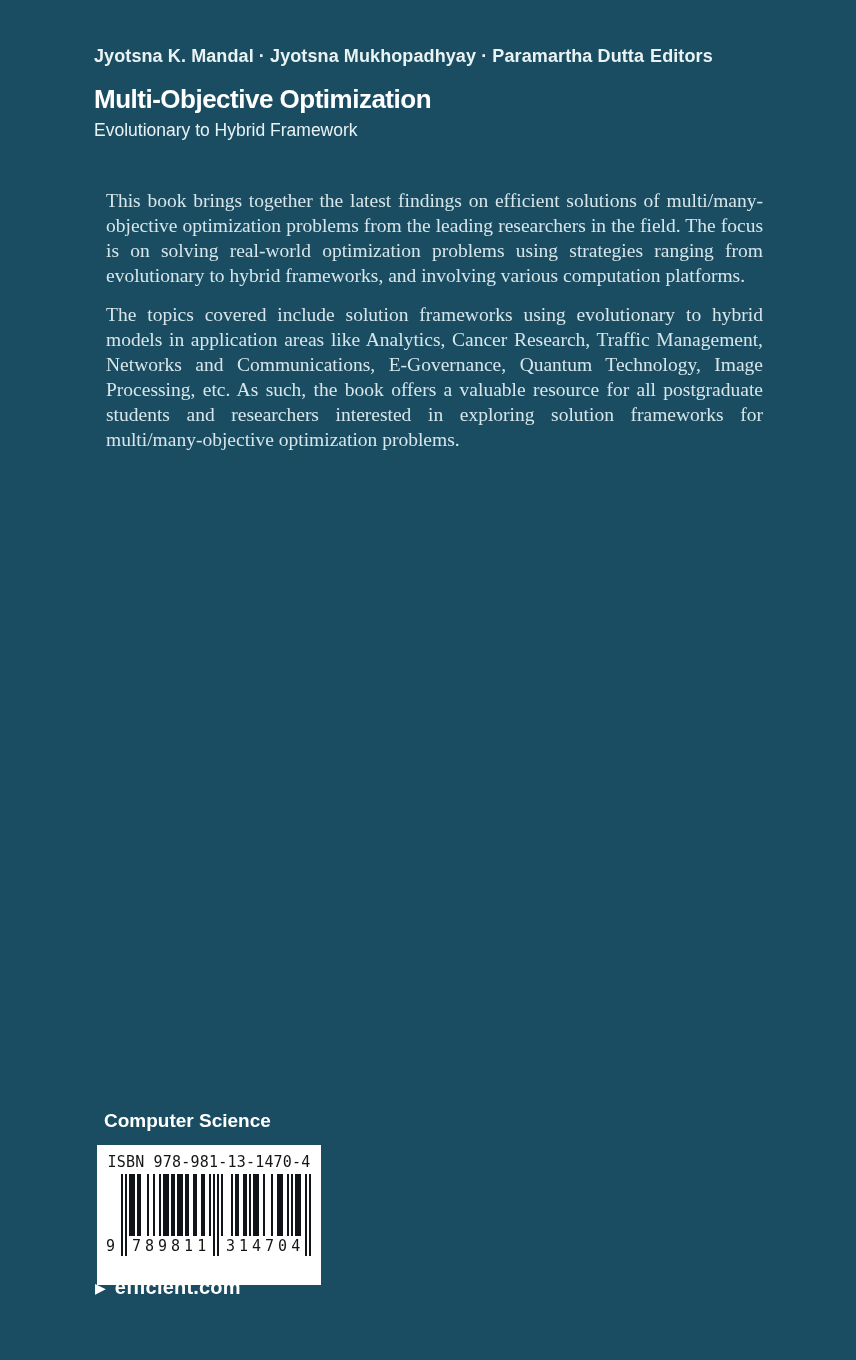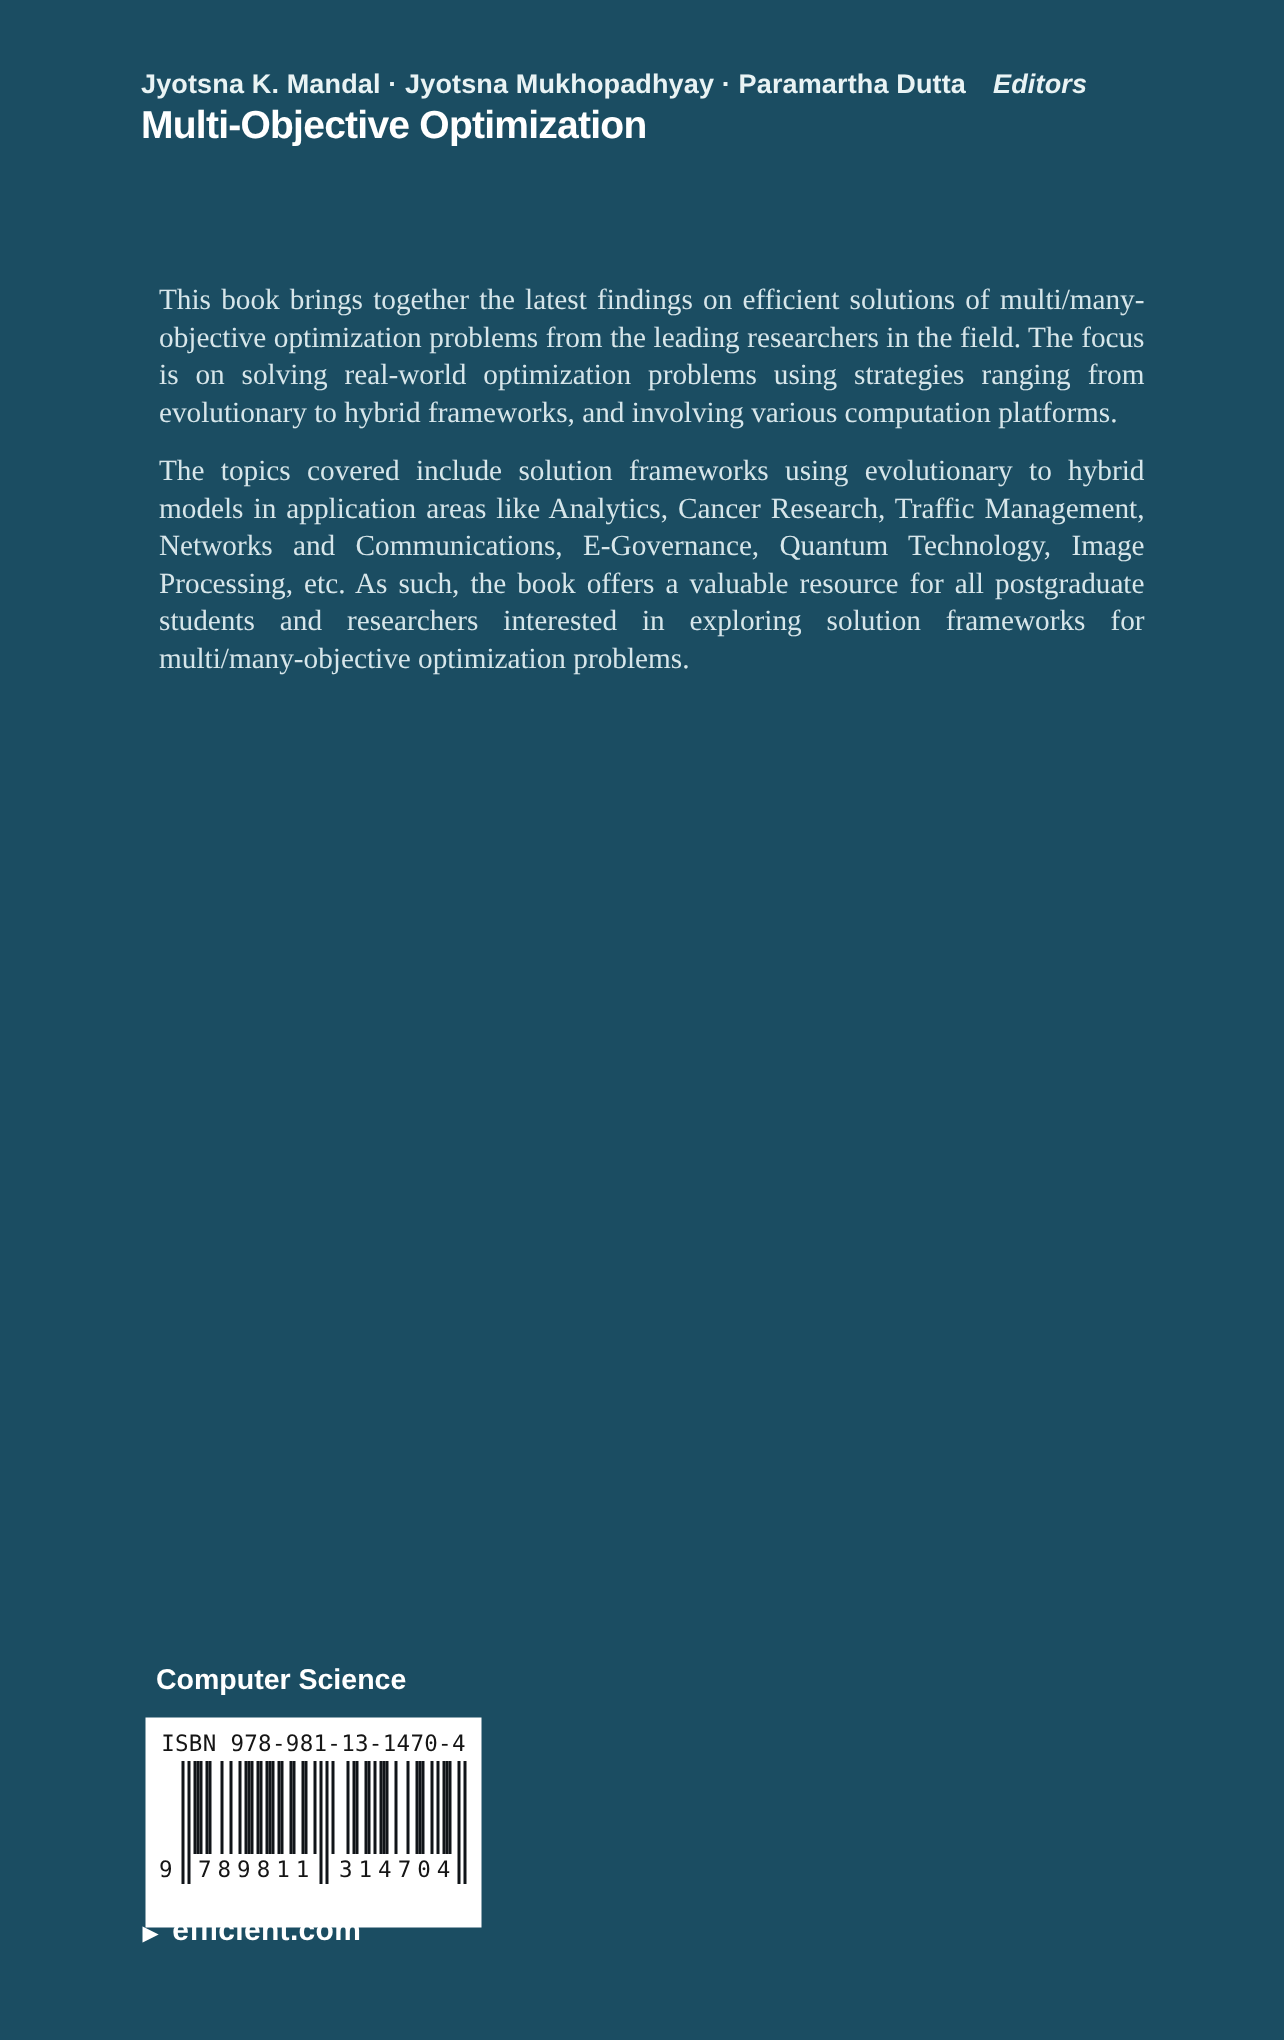--- a/index.html
+++ b/index.html
@@ -28,25 +28,24 @@
     top:46px;left:94px;right:70px;
     color:var(--light);
   }
   .authors-line{
     font-size:18px;
     font-weight:600;
     letter-spacing:0.1px;
     white-space:nowrap;
   }
   .editors{
-    font-style:italic;
-    margin-left:18px;
+    margin-left:6px;
   }
   .book-title{
-    margin:2px 0 0 0;
+    margin:18px 0 0 0;
     font-size:26px;
     line-height:1.08;
     font-weight:700;
     letter-spacing:-0.5px;
     color:var(--white);
   }
   .book-subtitle{
     margin-top:7px;
     font-size:17.5px;
     font-weight:500;
@@ -137,20 +136,21 @@
 </head>
 <body>
 
 <div class="cover">
 
   <div class="head">
     <div class="authors-line">
       <span>Jyotsna K. Mandal · Jyotsna Mukhopadhyay · Paramartha Dutta</span><span class="editors">Editors</span>
     </div>
     <h1 class="book-title">Multi-Objective Optimization</h1>
+    <div class="book-subtitle">Evolutionary to Hybrid Framework</div>
   </div>
 
   <div class="blurb">
     <p>This book brings together the latest findings on efficient solutions of multi/many-objective optimization problems from the leading researchers in the field. The focus is on solving real-world optimization problems using strategies ranging from evolutionary to hybrid frameworks, and involving various computation platforms.</p>
     <p>The topics covered include solution frameworks using evolutionary to hybrid models in application areas like Analytics, Cancer Research, Traffic Management, Networks and Communications, E-Governance, Quantum Technology, Image Processing, etc. As such, the book offers a valuable resource for all postgraduate students and researchers interested in exploring solution frameworks for multi/many-objective optimization problems.</p>
   </div>
 
   <div class="category">Computer Science</div>
 
   <div class="barcode-box">

